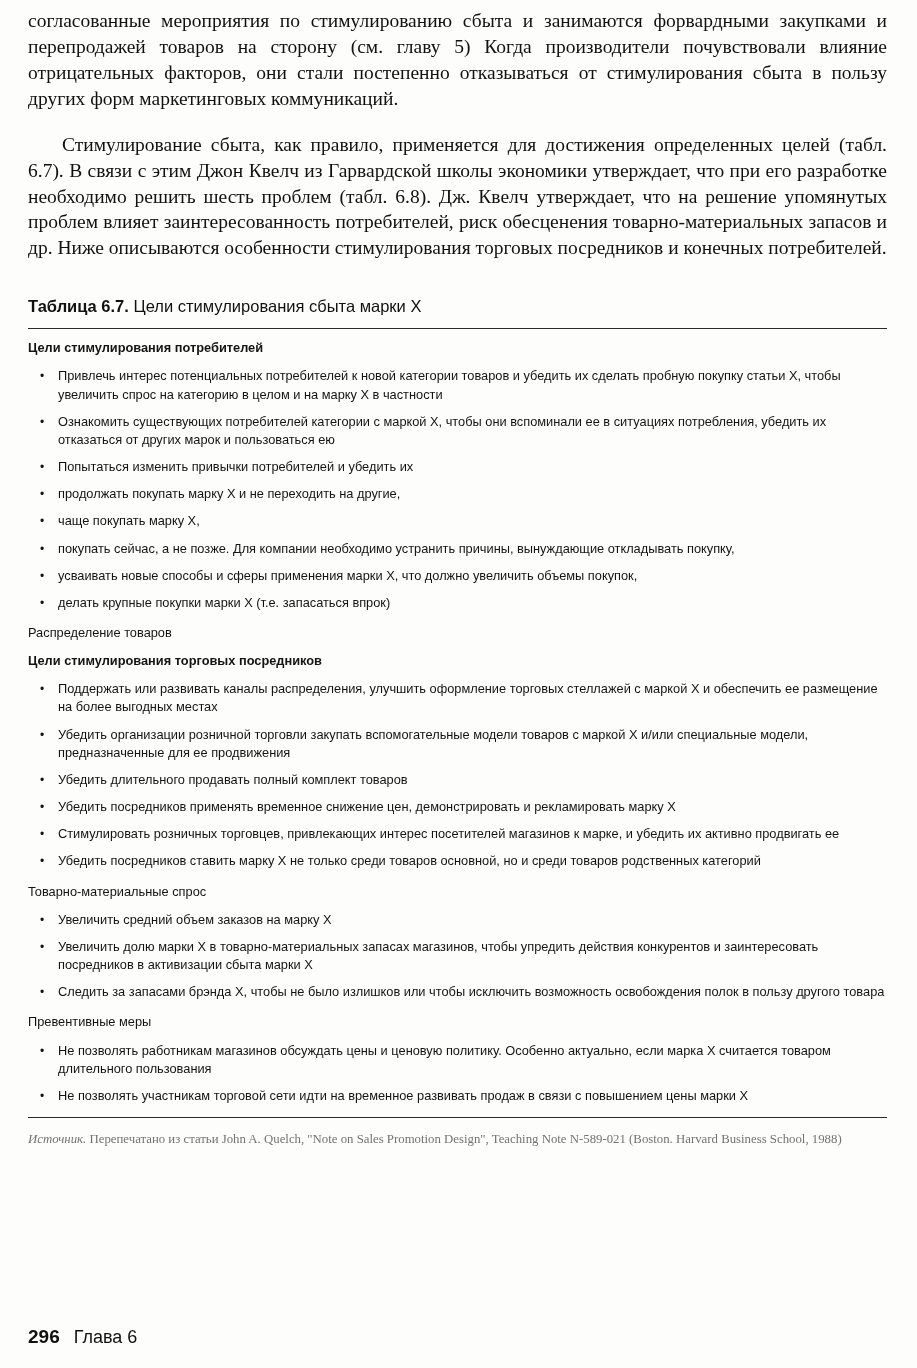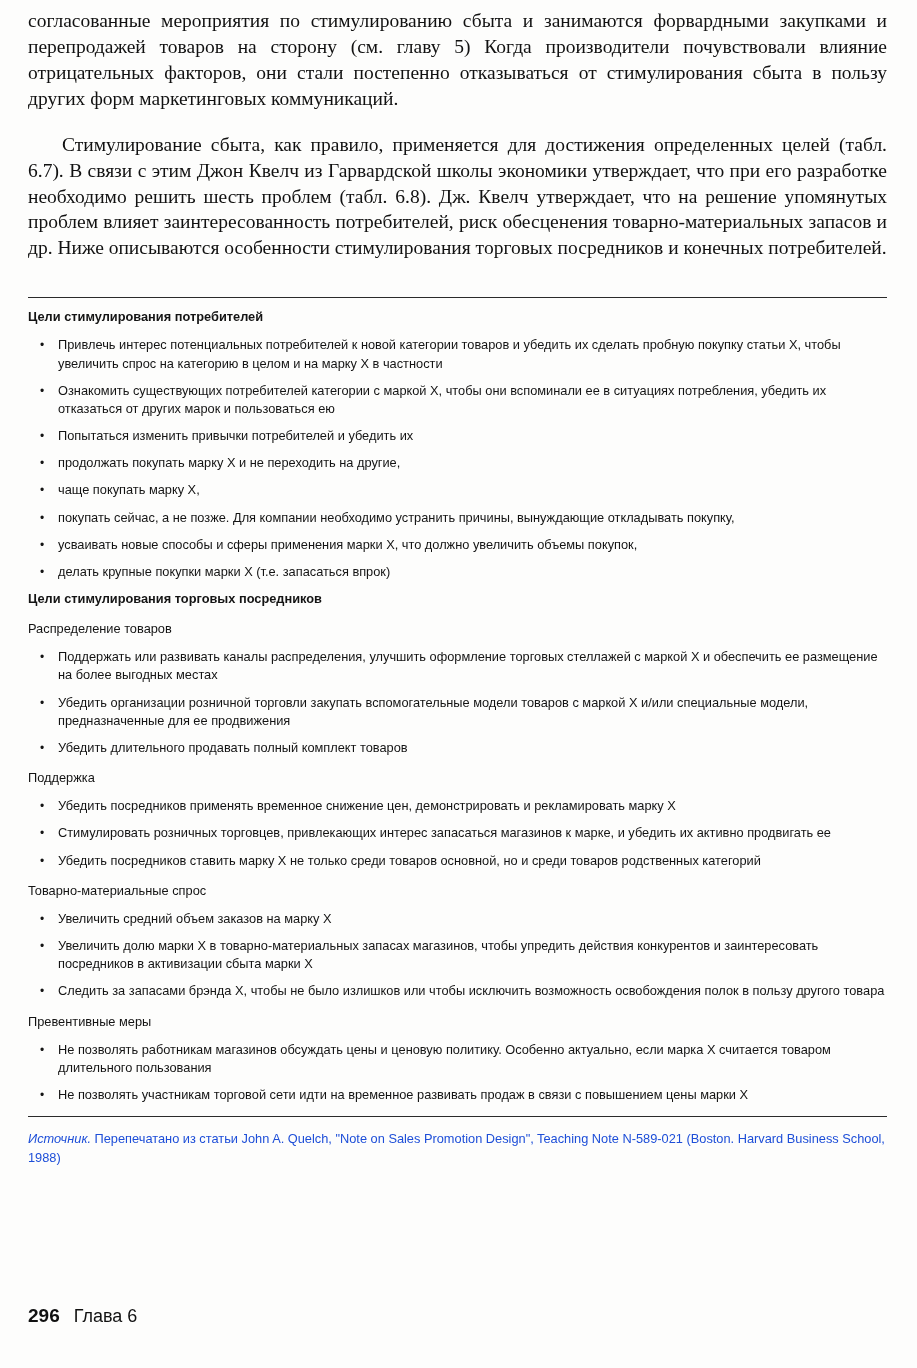--- a/index.html
+++ b/index.html
@@ -68,50 +68,53 @@
   .bullet-glyph {
     flex: 0 0 18px;
     width: 18px;
     font-size: 12px;
     line-height: 1.5;
   }
   .row-text { flex: 1; }
 
   
   .source-note {
-    font-family: Liberation Sans, sans-serif;
+    font-family: Liberation Serif, serif;
     font-size: 12.8px;
     line-height: 1.5;
-    color: #1d4ed8;
+    color: #737373;
     padding-top: 6px;
   }
   .source-note .src-label { font-style: italic; }
 
   
   .page-footer {
     position: absolute;
     left: 28px;
-    bottom: 41px;
+    bottom: 20px;
     font-family: "Liberation Sans", "DejaVu Sans", sans-serif;
     font-size: 18px;
     color: #111;
   }
   .page-footer .num { font-weight: bold; font-size: 19px; margin-right: 14px; }
 </style>
 </head>
 <body>
 
 <div class="page">
 
   <div class="body-text">
     <p>согласованные мероприятия по стимулированию сбыта и занимаются форвардными закупками и перепродажей товаров на сторону (см. главу 5) Когда производители почувствовали влияние отрицательных факторов, они стали постепенно отказываться от стимулирования сбыта в пользу других форм маркетинговых коммуникаций.</p>
     <p class="indent">Стимулирование сбыта, как правило, применяется для достижения определенных целей (табл. 6.7). В связи с этим Джон Квелч из Гарвардской школы экономики утверждает, что при его разработке необходимо решить шесть проблем (табл. 6.8). Дж. Квелч утверждает, что на решение упомянутых проблем влияет заинтересованность потребителей, риск обесценения товарно-материальных запасов и др. Ниже описываются особенности стимулирования торговых посредников и конечных потребителей.</p>
   </div>
 
   <div class="table-block">
+    <div class="table-title">
+      <span class="bold">Таблица 6.7.</span><span> Цели стимулирования сбыта марки X</span>
+    </div>
     <hr class="rule">
     <div class="table-rows">
         <div class="row heading">Цели стимулирования потребителей</div>
         <div class="row bullet">
           <span class="bullet-glyph">•</span>
           <span class="row-text">Привлечь интерес потенциальных потребителей к новой категории товаров и убедить их сделать пробную покупку статьи X, чтобы увеличить спрос на категорию в целом и на марку X в частности</span>
         </div>
         <div class="row bullet">
           <span class="bullet-glyph">•</span>
           <span class="row-text">Ознакомить существующих потребителей категории с маркой X, чтобы они вспоминали ее в ситуациях потребления, убедить их отказаться от других марок и пользоваться ею</span>
@@ -133,42 +136,41 @@
           <span class="row-text">покупать сейчас, а не позже. Для компании необходимо устранить причины, вынуждающие откладывать покупку,</span>
         </div>
         <div class="row bullet">
           <span class="bullet-glyph">•</span>
           <span class="row-text">усваивать новые способы и сферы применения марки X, что должно увеличить объемы покупок,</span>
         </div>
         <div class="row bullet">
           <span class="bullet-glyph">•</span>
           <span class="row-text">делать крупные покупки марки X (т.е. запасаться впрок)</span>
         </div>
+        <div class="row subheading">Распределение товаров</div>
         <div class="row heading">Цели стимулирования торговых посредников</div>
-        <div class="row subheading">Распределение товаров</div>
         <div class="row bullet">
           <span class="bullet-glyph">•</span>
           <span class="row-text">Поддержать или развивать каналы распределения, улучшить оформление торговых стеллажей с маркой X и обеспечить ее размещение на более выгодных местах</span>
         </div>
         <div class="row bullet">
           <span class="bullet-glyph">•</span>
           <span class="row-text">Убедить организации розничной торговли закупать вспомогательные модели товаров с маркой X и/или специальные модели, предназначенные для ее продвижения</span>
         </div>
         <div class="row bullet">
           <span class="bullet-glyph">•</span>
           <span class="row-text">Убедить длительного продавать полный комплект товаров</span>
         </div>
-        <div class="row subheading">Поддержка</div>
         <div class="row bullet">
           <span class="bullet-glyph">•</span>
           <span class="row-text">Убедить посредников применять временное снижение цен, демонстрировать и рекламировать марку X</span>
         </div>
         <div class="row bullet">
           <span class="bullet-glyph">•</span>
-          <span class="row-text">Стимулировать розничных торговцев, привлекающих интерес запасаться магазинов к марке, и убедить их активно продвигать ее</span>
+          <span class="row-text">Стимулировать розничных торговцев, привлекающих интерес посетителей магазинов к марке, и убедить их активно продвигать ее</span>
         </div>
         <div class="row bullet">
           <span class="bullet-glyph">•</span>
           <span class="row-text">Убедить посредников ставить марку X не только среди товаров основной, но и среди товаров родственных категорий</span>
         </div>
         <div class="row subheading">Товарно-материальные спрос</div>
         <div class="row bullet">
           <span class="bullet-glyph">•</span>
           <span class="row-text">Увеличить средний объем заказов на марку X</span>
         </div>

